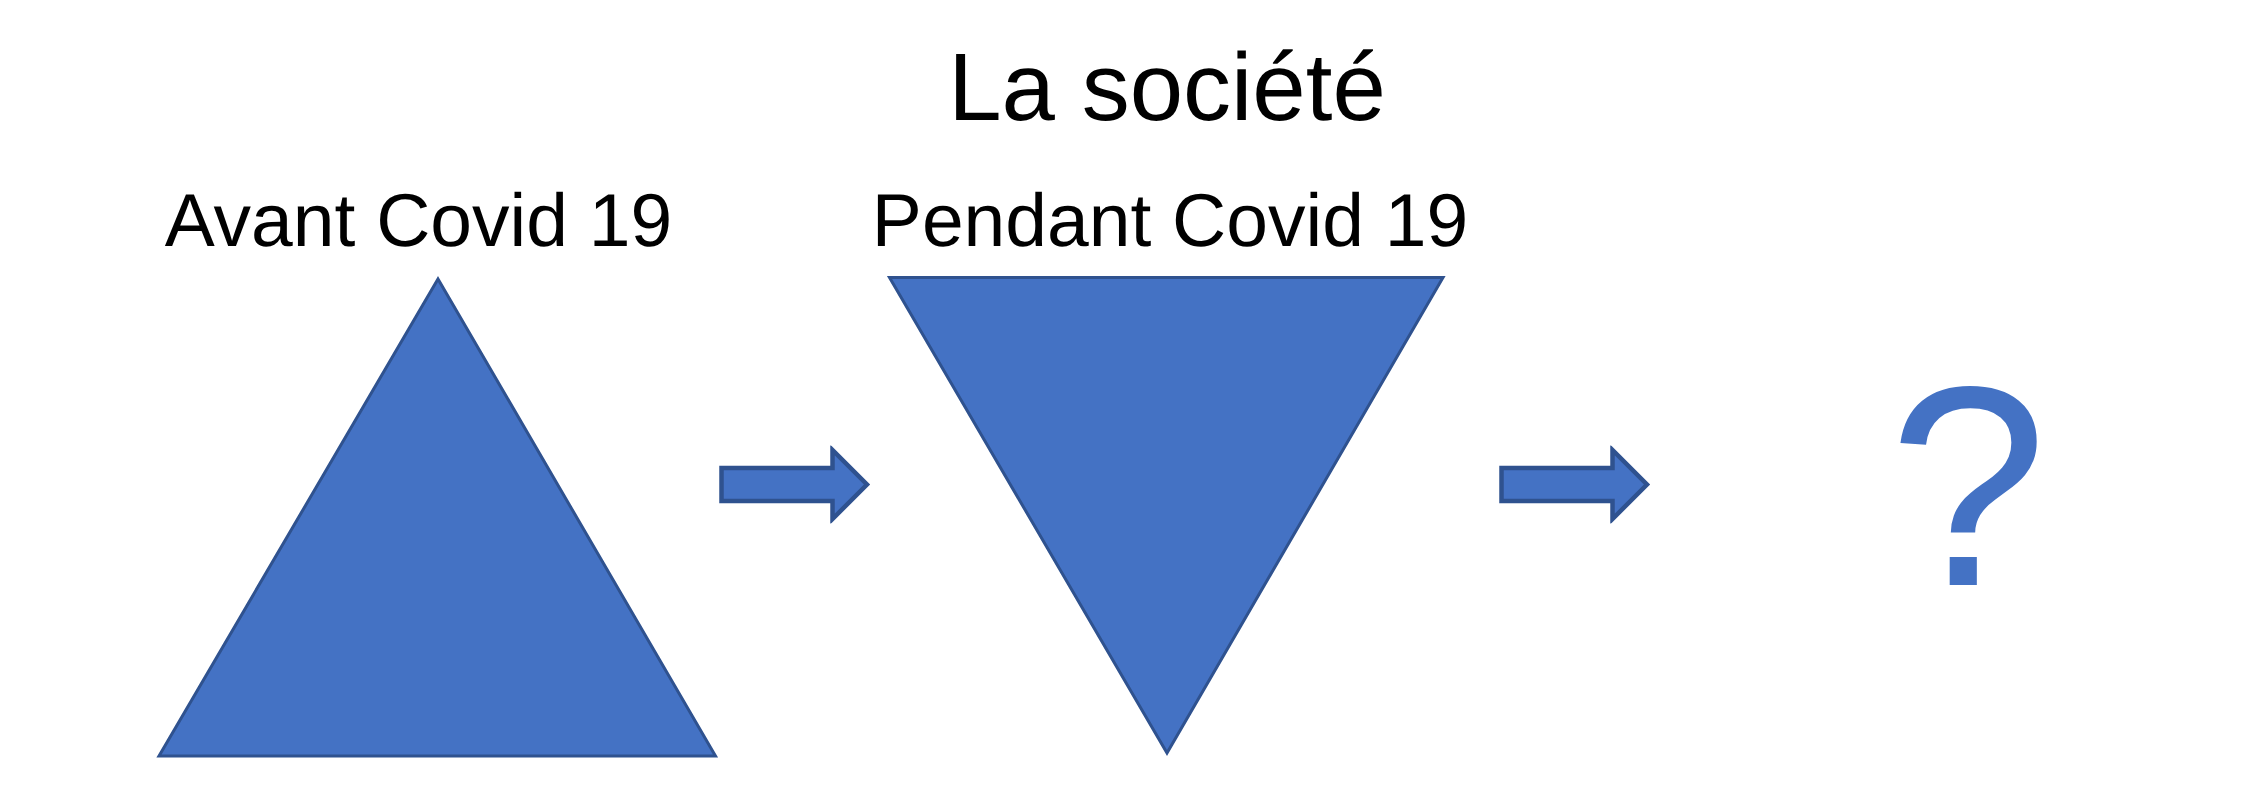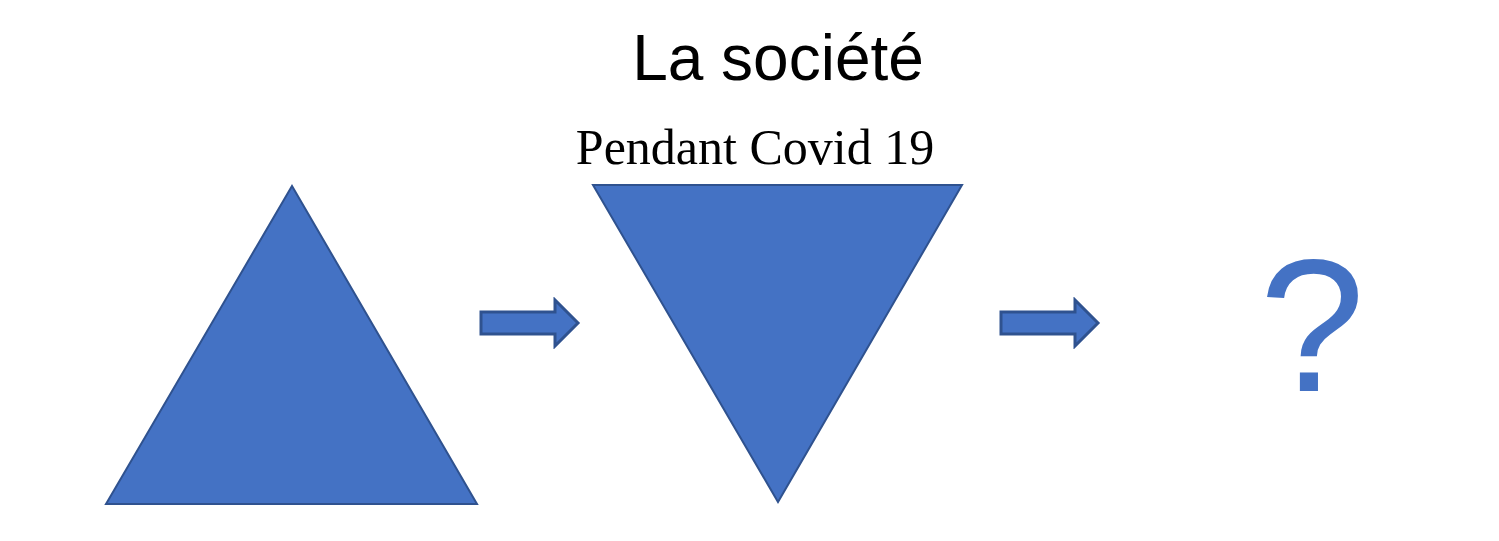--- a/index.html
+++ b/index.html
@@ -35,21 +35,21 @@
   .stage-label {
     position: absolute;
     top: 122px;
     transform: translateX(-50%);
     font-size: 50px;
     line-height: 1;
     color: var(--text);
     white-space: nowrap;
   }
   .label-avant   { left: 239px; }
-  .label-pendant { left: 715px; font-family: Liberation Serif, serif; }
+  .label-pendant { left: 740px; }
   .label-apres   { left: 1280px; }
   .shape { position: absolute; display: block; }
   .shape polygon {
     fill: var(--shape-fill);
     stroke: var(--shape-border);
   }
   .triangle-up   { left: 63px;  top: 183px; width: 377px; height: 324px; }
   .triangle-down { left: 551px; top: 183px; width: 373px; height: 322px; }
   .triangle-up polygon, .triangle-down polygon { stroke-width: 2; }
   .arrow { width: 102px; height: 52px; top: 297px; }
@@ -67,20 +67,21 @@
     white-space: nowrap;
   }
 </style>
 </head>
 <body>
 
 <div class="slide">
 
   <div class="title">La société</div>
 
+  <div class="stage-label label-avant">Avant Covid 19</div>
 
   <div class="stage-label label-pendant">Pendant Covid 19</div>
 
 
   <svg class="shape triangle-up" viewBox="0 0 377 324" aria-hidden="true">
     <polygon points="189,3 374,321 3,321"></polygon>
   </svg>
 
   <svg class="shape arrow arrow-1" viewBox="0 0 102 52" aria-hidden="true">
     <polygon points="2,15 76,15 76,3 99,26 76,49 76,37 2,37"></polygon>

